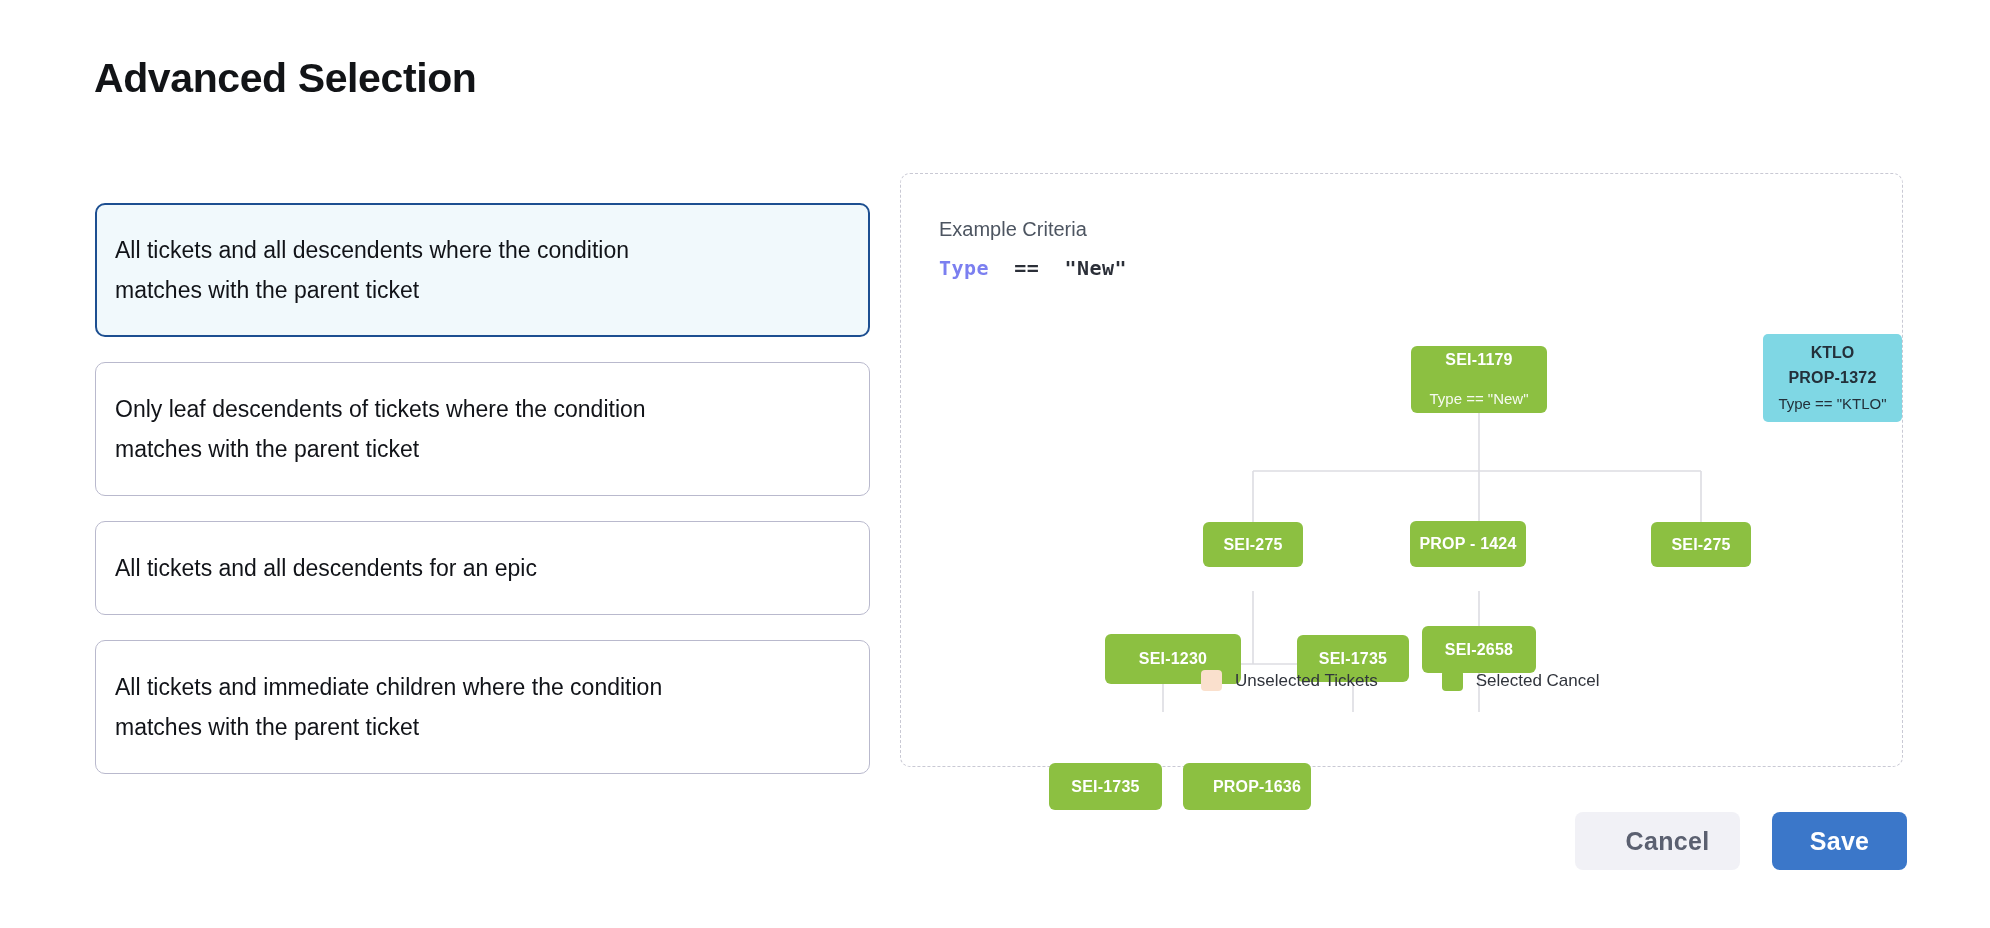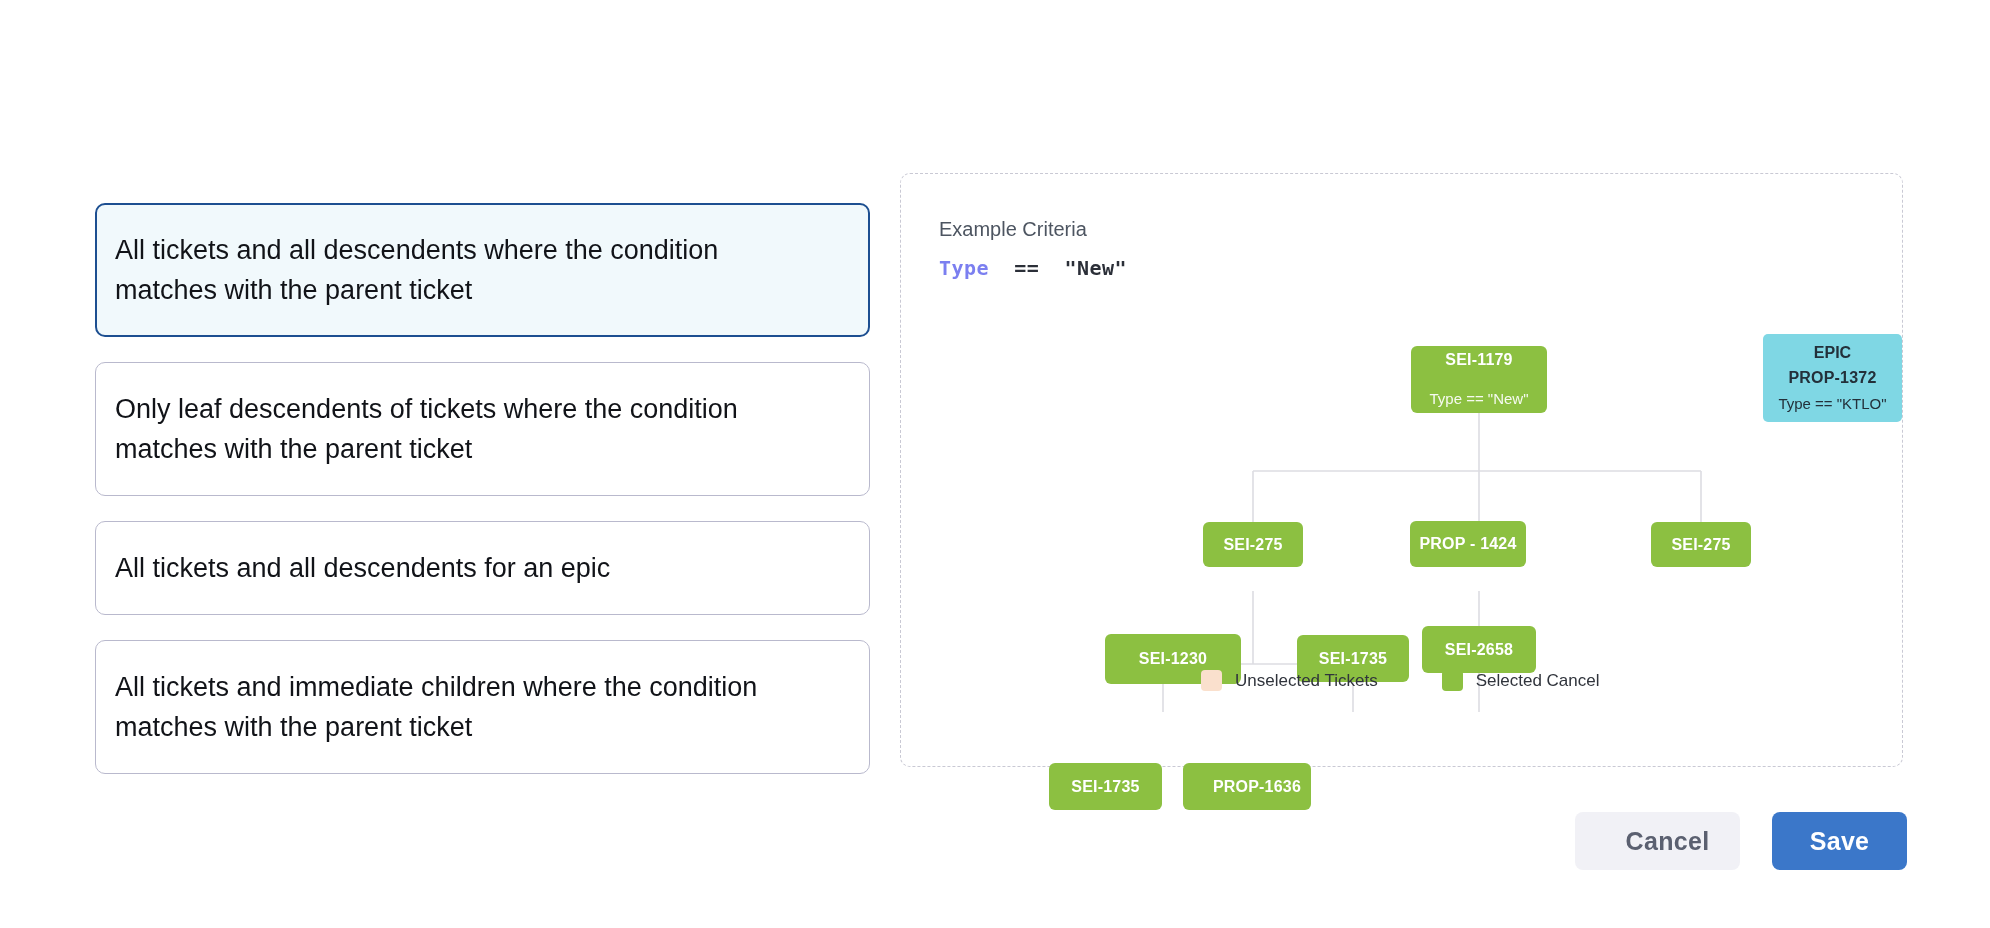--- a/index.html
+++ b/index.html
@@ -48,21 +48,21 @@
     cursor: pointer;
   }
 
   .option-card.selected {
     border: 2px solid #1d4f91;
     background: #f1f9fc;
     padding: 25px 18px 25px 18px;
   }
 
   .option-label {
-    font-size: 27px;
+    font-size: 23px;
     line-height: 40px;
     color: #111318;
     font-weight: 400;
     max-width: 660px;
     white-space: pre-line;
   }
 
   
   .diagram-panel {
     position: absolute;
@@ -183,20 +183,21 @@
     justify-content: center;
   }
   .btn-cancel { width: 165px; background: #f1f1f6; color: #5b6070; padding-left: 20px; }
   .btn-save   { width: 135px; background: #3b77c9; color: #ffffff; }
 </style>
 </head>
 <body>
 
 <div id="root">
 
+  <div class="page-title">Advanced Selection</div>
 
   <div class="options">
 
     <div class="option-card selected">
       <div class="option-label">All tickets and all descendents where the condition
 matches with the parent ticket</div>
     </div>
 
     <div class="option-card">
       <div class="option-label">Only leaf descendents of tickets where the condition
@@ -244,21 +245,21 @@
           <path d="M330 680 L330 728"></path>
         </g>
       </svg>
 
       <div class="node selected-ticket" style="left:510px; top:172px; width:136px; height:67px;">
         <span class="node-id">SEI-1179</span>
         <span class="node-sub">Type == "New"</span>
       </div>
 
       <div class="node epic-ticket" style="left:862px; top:160px; width:139px; height:88px;">
-        <span class="node-kind">EPIC</span>
+        <span class="node-kind">KTLO</span>
         <span class="node-id">PROP-1372</span>
         <span class="node-sub">Type == "KTLO"</span>
       </div>
 
       <div class="node selected-ticket" style="left:302px; top:348px; width:100px; height:45px;">
         <span class="node-id">SEI-275</span>
       </div>
 
       <div class="node selected-ticket" style="left:509px; top:347px; width:116px; height:46px;justify-content:center;">
         <span class="node-id">PROP - 1424</span>

